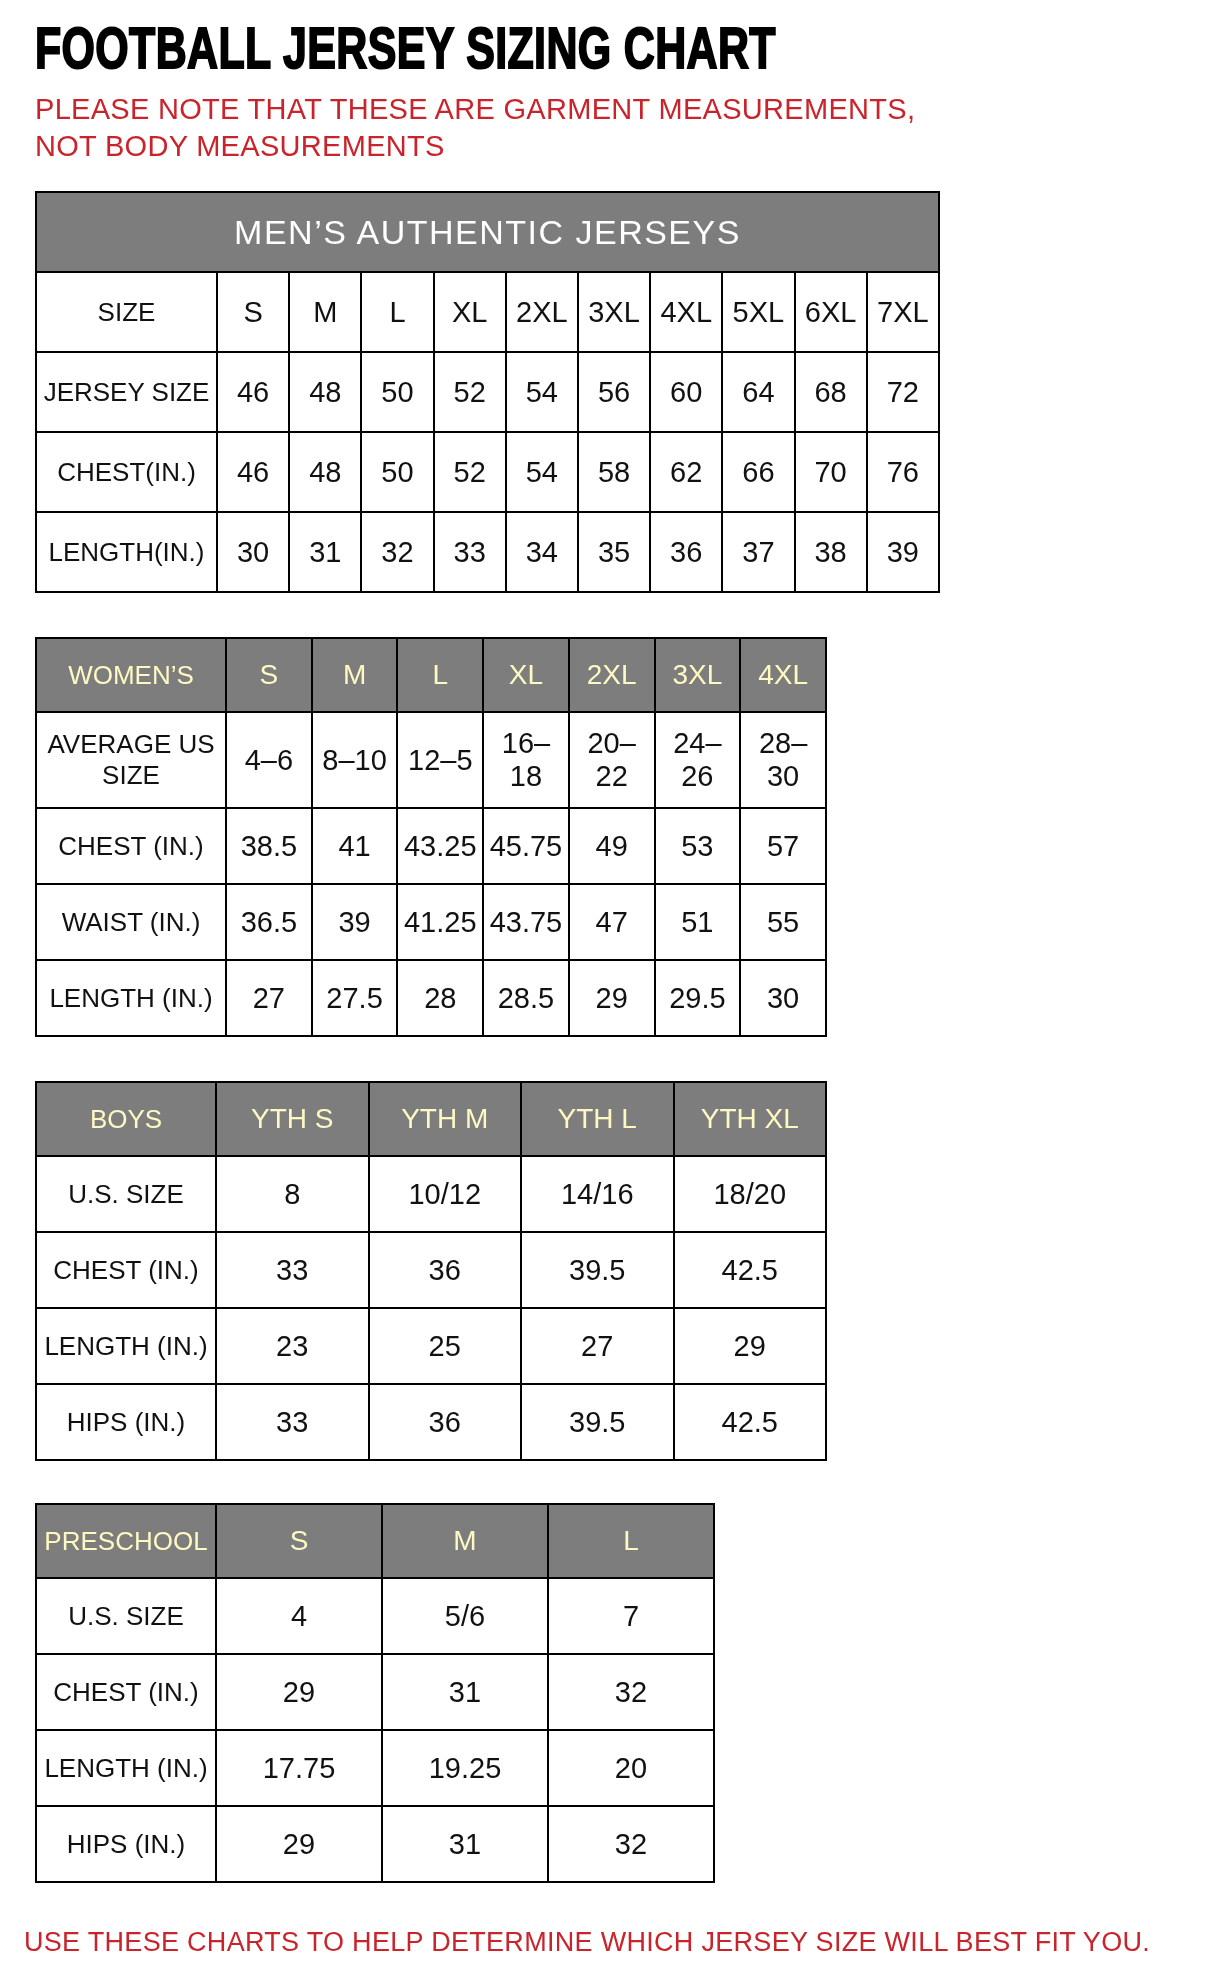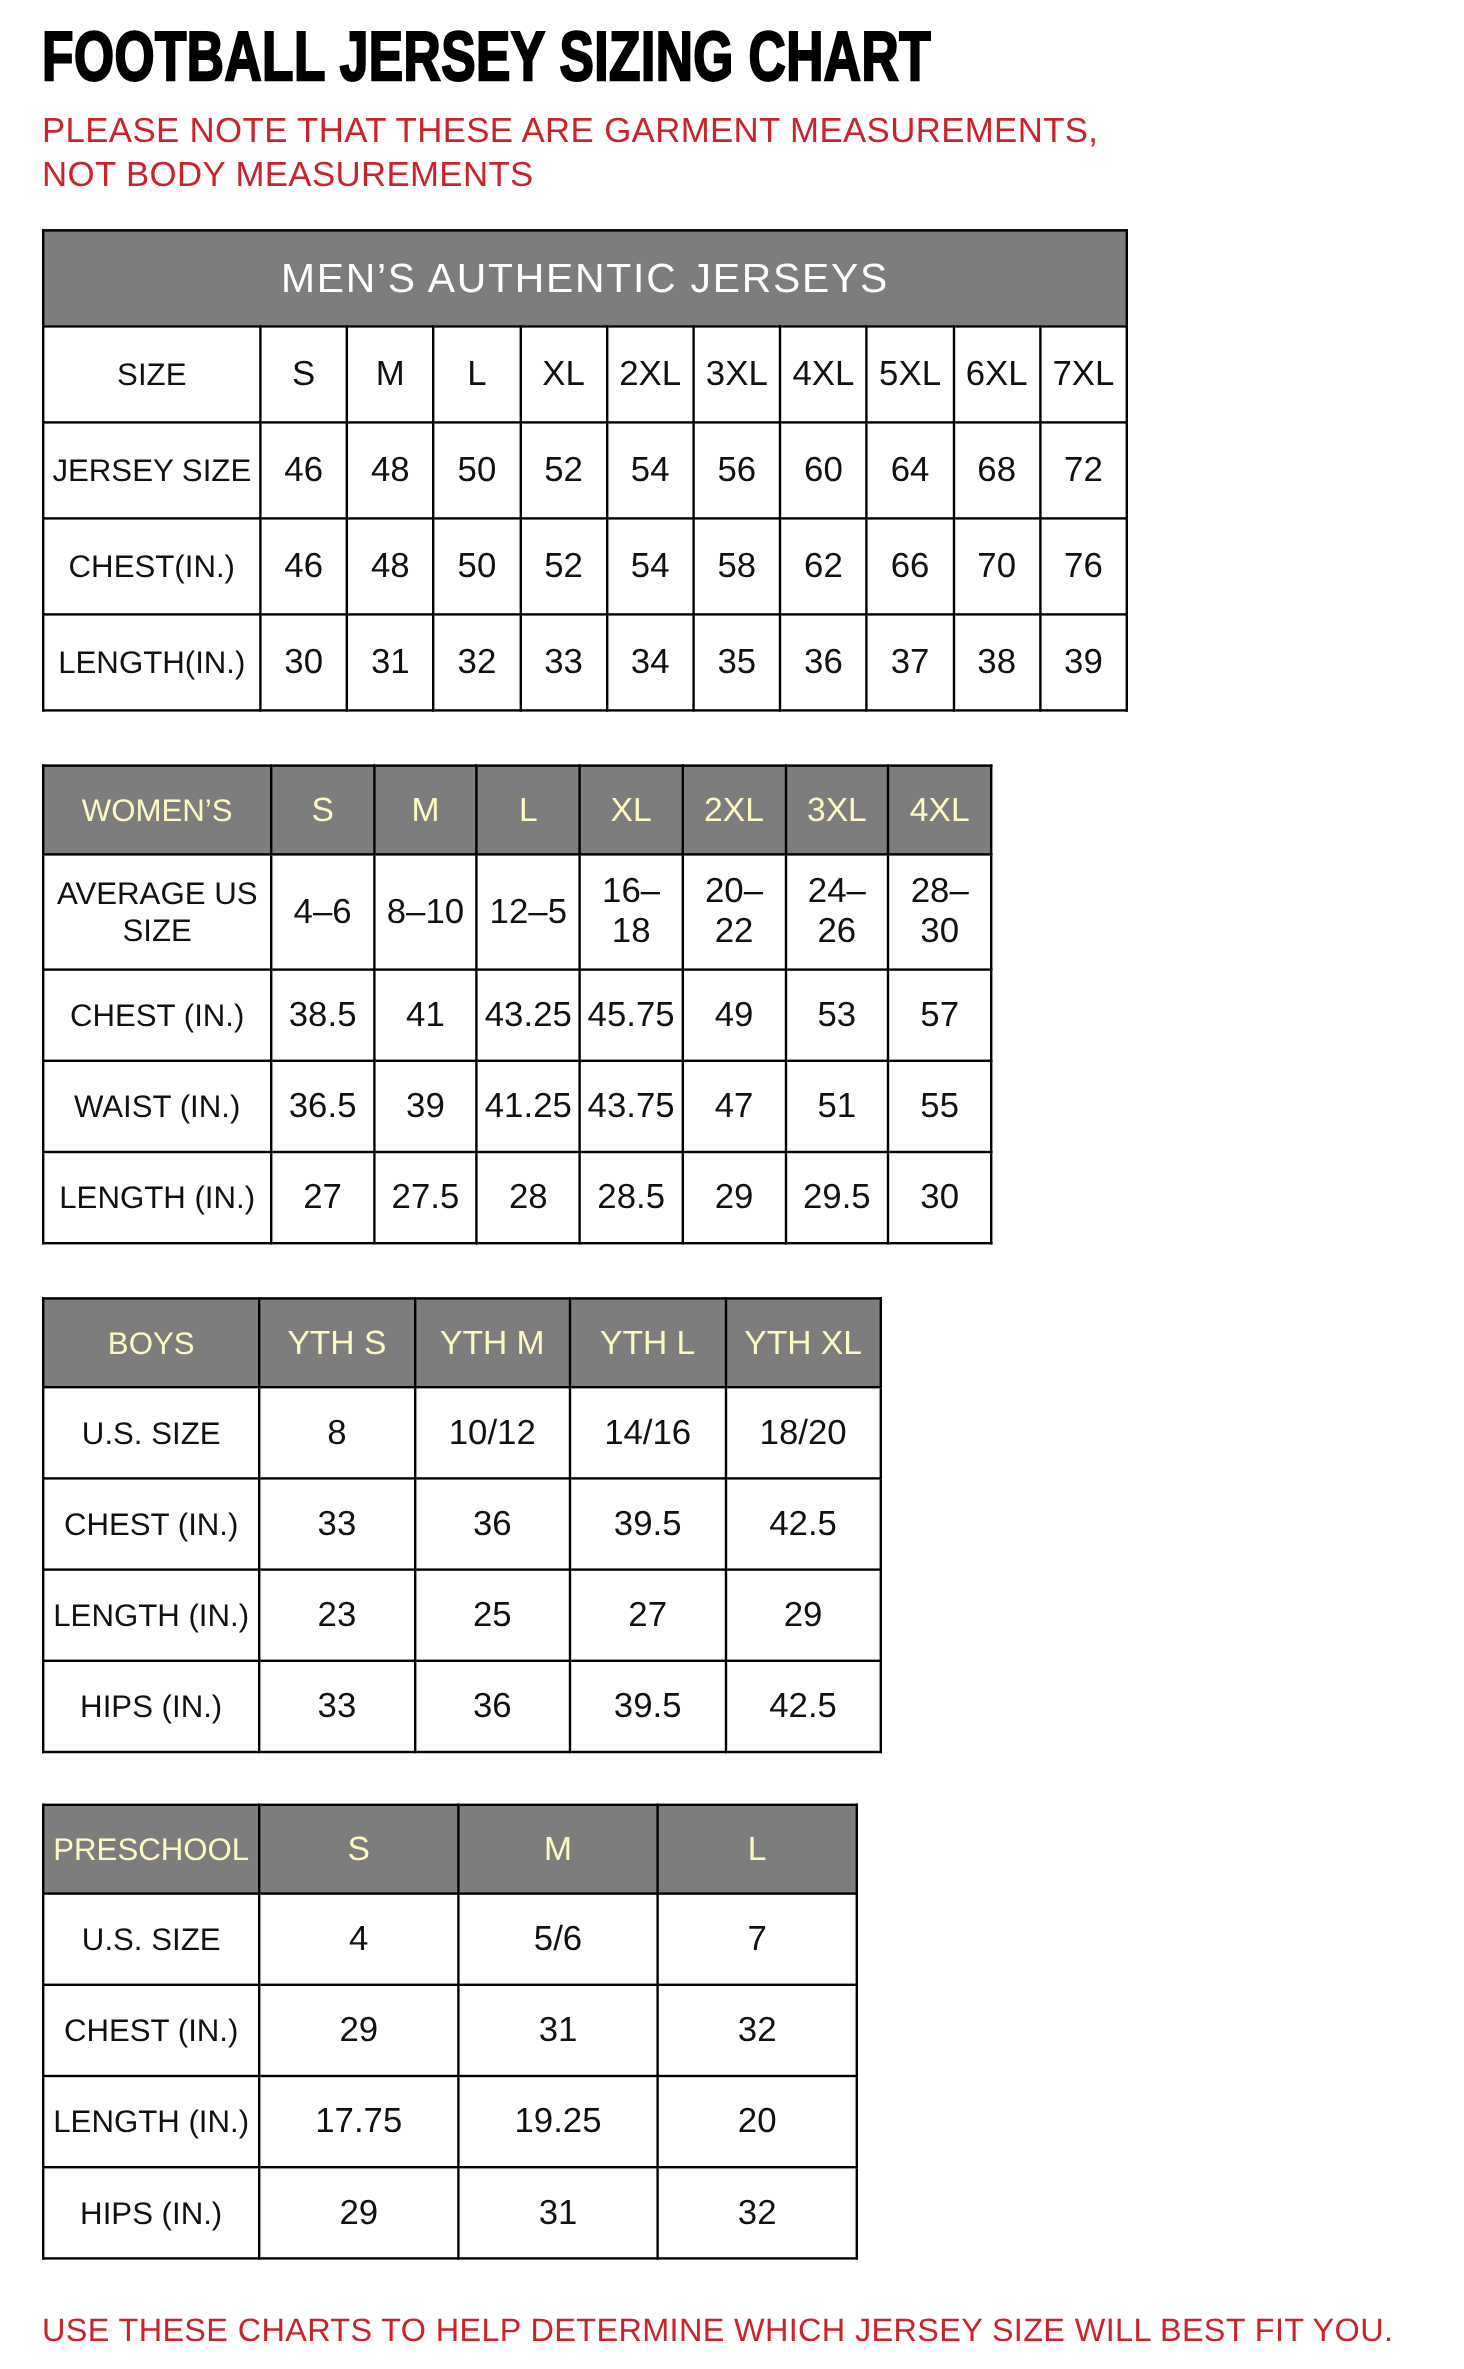--- a/index.html
+++ b/index.html
@@ -46,30 +46,30 @@
 
   .t-mens{width:905px;margin-bottom:44px;}
   .t-mens td{height:80px;}
   .t-mens .lbl{width:181px;}
 
   .t-womens{width:792px;margin-bottom:44px;}
   .t-womens td{height:76px;}
   .t-womens .lbl{width:190px;}
   .t-womens tbody tr:nth-child(2) td{height:96px;}
 
-  .t-boys{width:700px;margin-bottom:42px;}
+  .t-boys{width:792px;margin-bottom:42px;}
   .t-boys td{height:76px;}
   .t-boys .lbl{width:180px;}
 
   .t-preschool{width:680px;margin-bottom:20px;}
   .t-preschool td{height:76px;}
   .t-preschool .lbl{width:180px;}
 
   .footer{
-    position:absolute;left:35px;bottom:16px;color:var(--red);
+    position:absolute;left:24px;bottom:16px;color:var(--red);
     font-size:27px;letter-spacing:0.3px;white-space:nowrap;
   }
 </style>
 </head>
 <body>
 
 <div class="sheet">
 
   <h1 class="title">FOOTBALL JERSEY SIZING CHART</h1>
 

